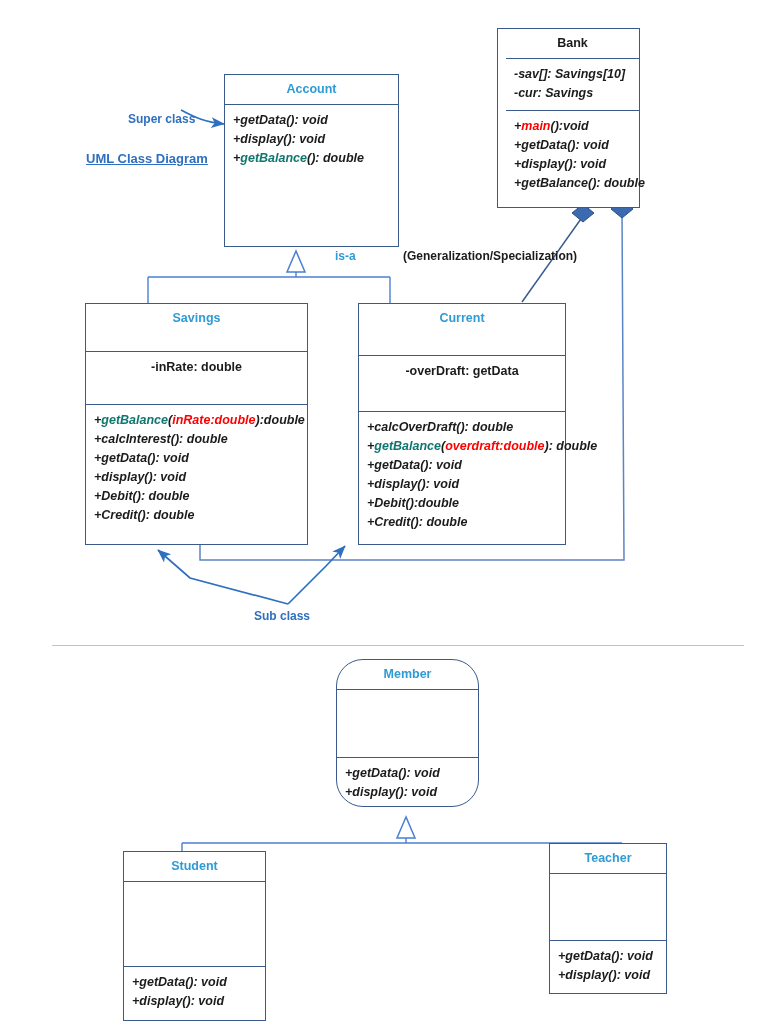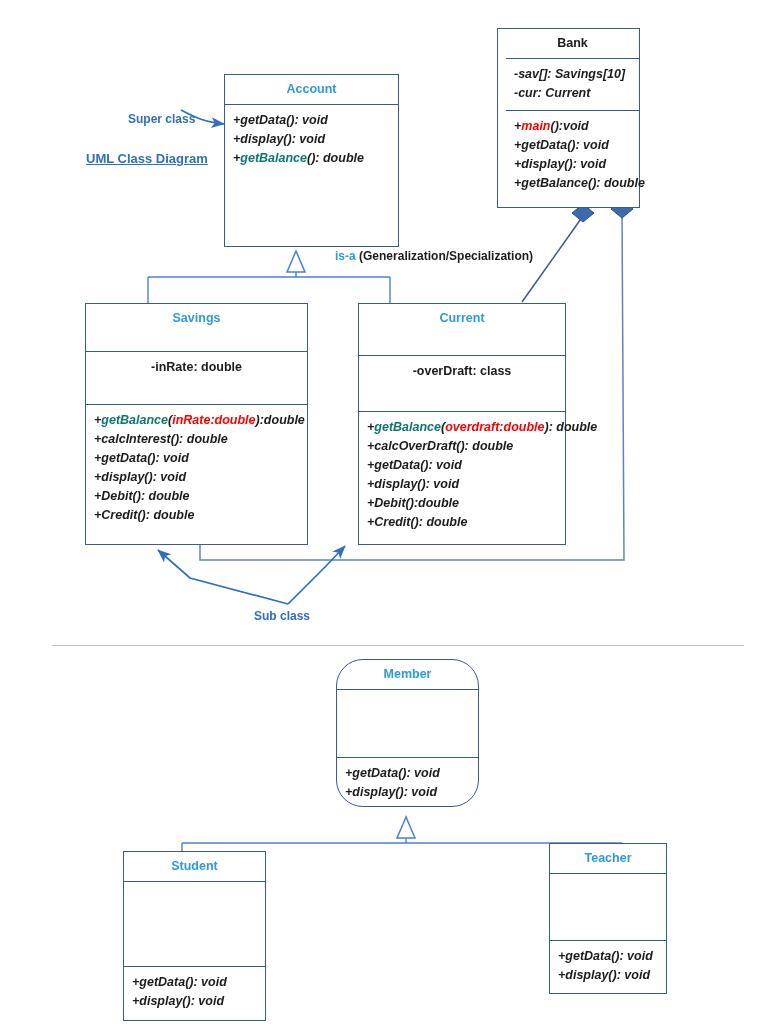--- a/index.html
+++ b/index.html
@@ -85,20 +85,21 @@
     white-space: nowrap;
   }
   .anno.title {
     color: #2E6FBF;
     text-decoration: underline;
     font-size: 13px;
   }
   .anno .plain {
     color: #1b1b1b;
     font-weight: bold;
+    margin-left: 44px;
   }
   .anno .isa { color: #2E9BD6; margin-left: 20px; }
 
   .divider {
     position: absolute;
     height: 1px;
     background: #b9c4d6;
   }
 </style>
 </head>
@@ -172,21 +173,21 @@
       <div class="row">
         <span>+</span><span class="hl-blue">getBalance</span><span>(): double</span>
       </div>
     </div>
   </div>
 
   <div class="uml-class" style="left:497px; top:28px; width:143px; height:180px;padding-left:8px;">
     <div class="uml-name dark" style="height:30px;">Bank</div>
     <div class="uml-attrs left" style="height:52px;">
       <div class="row">-sav[]: Savings[10]</div>
-      <div class="row">-cur: Current</div>
+      <div class="row">-cur: Savings</div>
     </div>
     <div class="uml-ops left">
       <div class="row">
         <span>+</span><span class="hl-red">main</span><span>():void</span>
       </div>
       <div class="row">+getData(): void</div>
       <div class="row">+display(): void</div>
       <div class="row">+getBalance(): double</div>
     </div>
   </div>
@@ -204,27 +205,27 @@
       <div class="row">+getData(): void</div>
       <div class="row">+display(): void</div>
       <div class="row">+Debit(): double</div>
       <div class="row">+Credit(): double</div>
     </div>
   </div>
 
   <div class="uml-class" style="left:322px; top:303px; width:208px; height:242px;margin-left:36px;">
     <div class="uml-name" style="height:52px;">Current</div>
     <div class="uml-attrs center" style="height:56px;">
-      <div class="row">-overDraft: class</div>
-    </div>
-    <div class="uml-ops left">
+      <div class="row">-overDraft: getData</div>
+    </div>
+    <div class="uml-ops left">
+      <div class="row">+calcOverDraft(): double</div>
       <div class="row">
         <span>+</span><span class="hl-blue">getBalance</span><span>(</span><span class="hl-red">overdraft:double</span><span>): double</span>
       </div>
-      <div class="row">+calcOverDraft(): double</div>
       <div class="row">+getData(): void</div>
       <div class="row">+display(): void</div>
       <div class="row">+Debit():double</div>
       <div class="row">+Credit(): double</div>
     </div>
   </div>
 
   <div class="uml-class" style="left:336px; top:659px; width:143px; height:148px;border-radius:27px;">
     <div class="uml-name" style="height:32px;">Member</div>
     <div class="uml-attrs center" style="height:72px;"></div>

